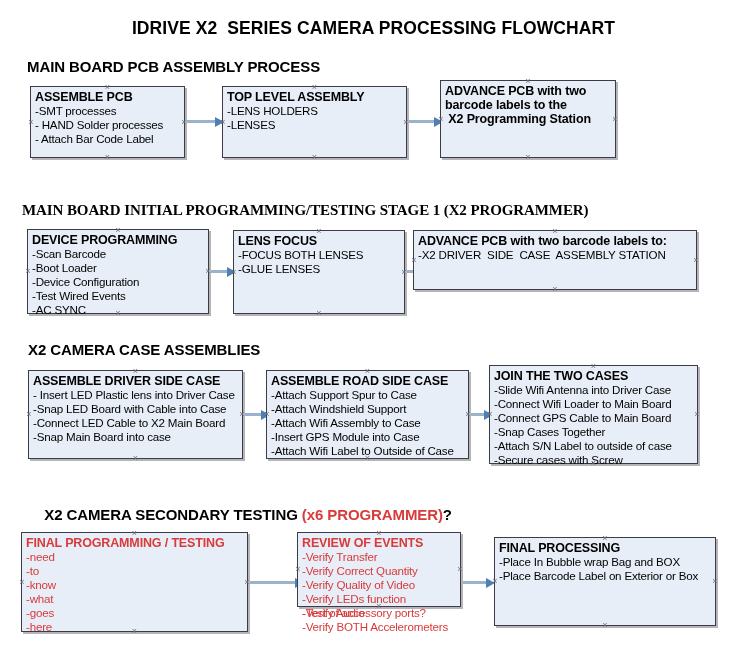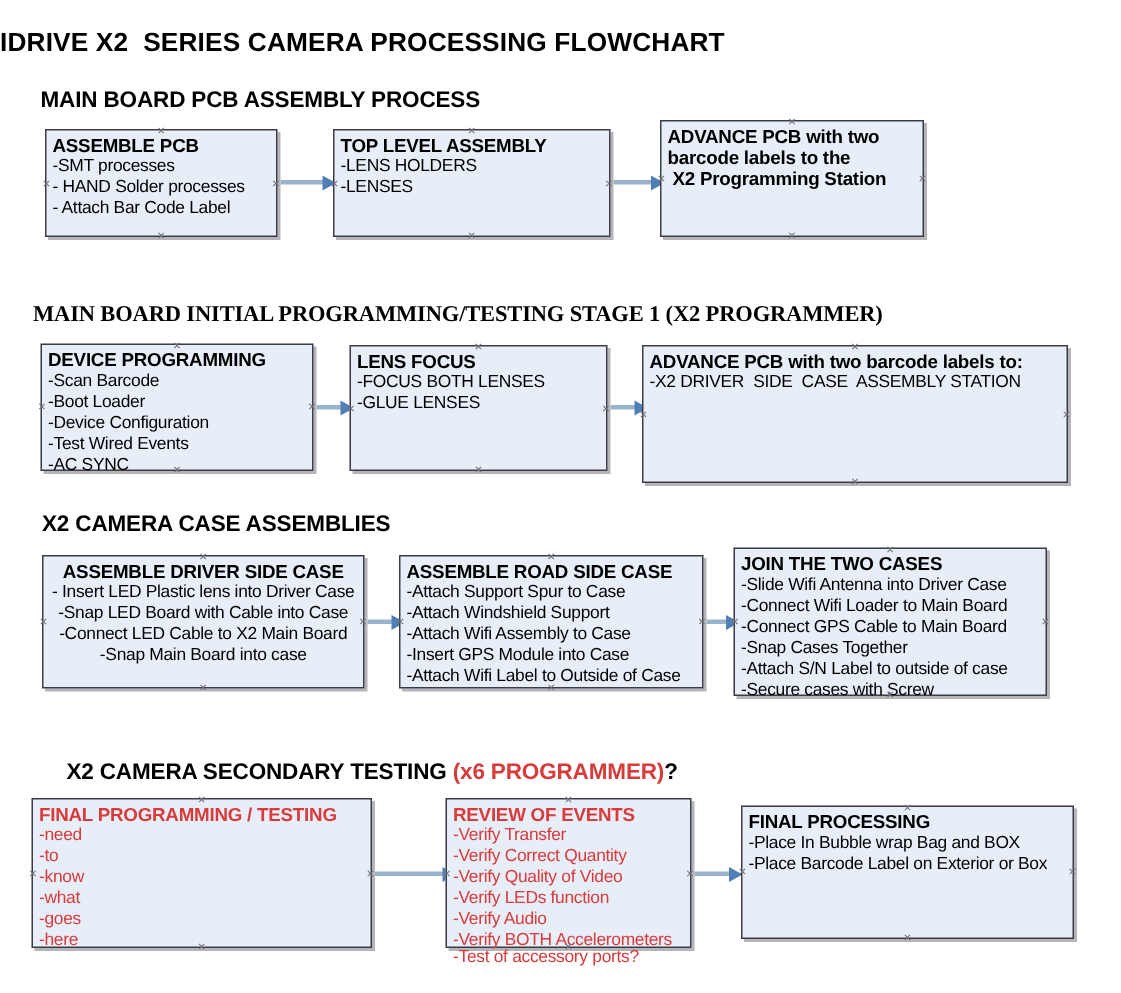--- a/index.html
+++ b/index.html
@@ -17,21 +17,21 @@
     width: 747px;
     height: 662px;
     overflow: hidden;
     background: #ffffff;
   }
   .doc-title {
     position: absolute;
     left: 0;
     top: 18px;
     width: 747px;
-    text-align: left;
+    text-align: center;
     font-size: 17.5px;
     font-weight: bold;
     letter-spacing: 0.1px;
     white-space: pre;
   }
   .section-head {
     position: absolute;
     font-size: 15px;
     font-weight: bold;
     white-space: pre;
@@ -181,32 +181,32 @@
     <div class="b-line">-FOCUS BOTH LENSES</div>
     <div class="b-line">-GLUE LENSES</div>
     <div class="handle" style="left:50%; top:0;"></div>
     <div class="handle" style="left:50%; top:100%;"></div>
     <div class="handle" style="left:0; top:50%;"></div>
     <div class="handle" style="left:100%; top:50%;"></div>
   </div>
 
   <div class="conn" style="left:407px; top:270px; width:17px;"></div>
 
-  <div class="box" style="left:428px; top:230px; width:284px; height:92px;">
+  <div class="box" style="left:413px; top:230px; width:284px; height:60px;">
     <div class="b-title">ADVANCE PCB with two barcode labels to:</div>
     <div class="b-line">-X2 DRIVER  SIDE  CASE  ASSEMBLY STATION</div>
     <div class="handle" style="left:50%; top:0;"></div>
     <div class="handle" style="left:50%; top:100%;"></div>
     <div class="handle" style="left:0; top:50%;"></div>
     <div class="handle" style="left:100%; top:50%;"></div>
   </div>
 
   <div class="section-head" style="left:28px; top:341px;">X2 CAMERA CASE ASSEMBLIES</div>
 
-  <div class="box" style="left:28px; top:370px; width:215px; height:89px;text-align:center;">
+  <div class="box" style="left:28px; top:370px; width:215px; height:89px;">
     <div class="b-title">ASSEMBLE DRIVER SIDE CASE</div>
     <div class="b-line">- Insert LED Plastic lens into Driver Case</div>
     <div class="b-line">-Snap LED Board with Cable into Case</div>
     <div class="b-line">-Connect LED Cable to X2 Main Board</div>
     <div class="b-line">-Snap Main Board into case</div>
     <div class="handle" style="left:50%; top:0;"></div>
     <div class="handle" style="left:50%; top:100%;"></div>
     <div class="handle" style="left:0; top:50%;"></div>
     <div class="handle" style="left:100%; top:50%;"></div>
   </div>
@@ -255,21 +255,21 @@
     <div class="b-line">-goes</div>
     <div class="b-line">-here</div>
     <div class="handle" style="left:50%; top:0;"></div>
     <div class="handle" style="left:50%; top:100%;"></div>
     <div class="handle" style="left:0; top:50%;"></div>
     <div class="handle" style="left:100%; top:50%;"></div>
   </div>
 
   <div class="conn" style="left:250px; top:581px; width:46px;"></div>
 
-  <div class="box red" style="left:297px; top:532px; width:164px; height:100px;">
+  <div class="box red" style="left:297px; top:532px; width:164px; height:75px;">
     <div class="b-title">REVIEW OF EVENTS</div>
     <div class="b-line">-Verify Transfer</div>
     <div class="b-line">-Verify Correct Quantity</div>
     <div class="b-line">-Verify Quality of Video</div>
     <div class="b-line">-Verify LEDs function</div>
     <div class="b-line">-Verify Audio</div>
     <div class="b-line">-Verify BOTH Accelerometers</div>
     <div class="b-line overflow">-Test of accessory ports?</div>
     <div class="handle" style="left:50%; top:0;"></div>
     <div class="handle" style="left:50%; top:100%;"></div>

